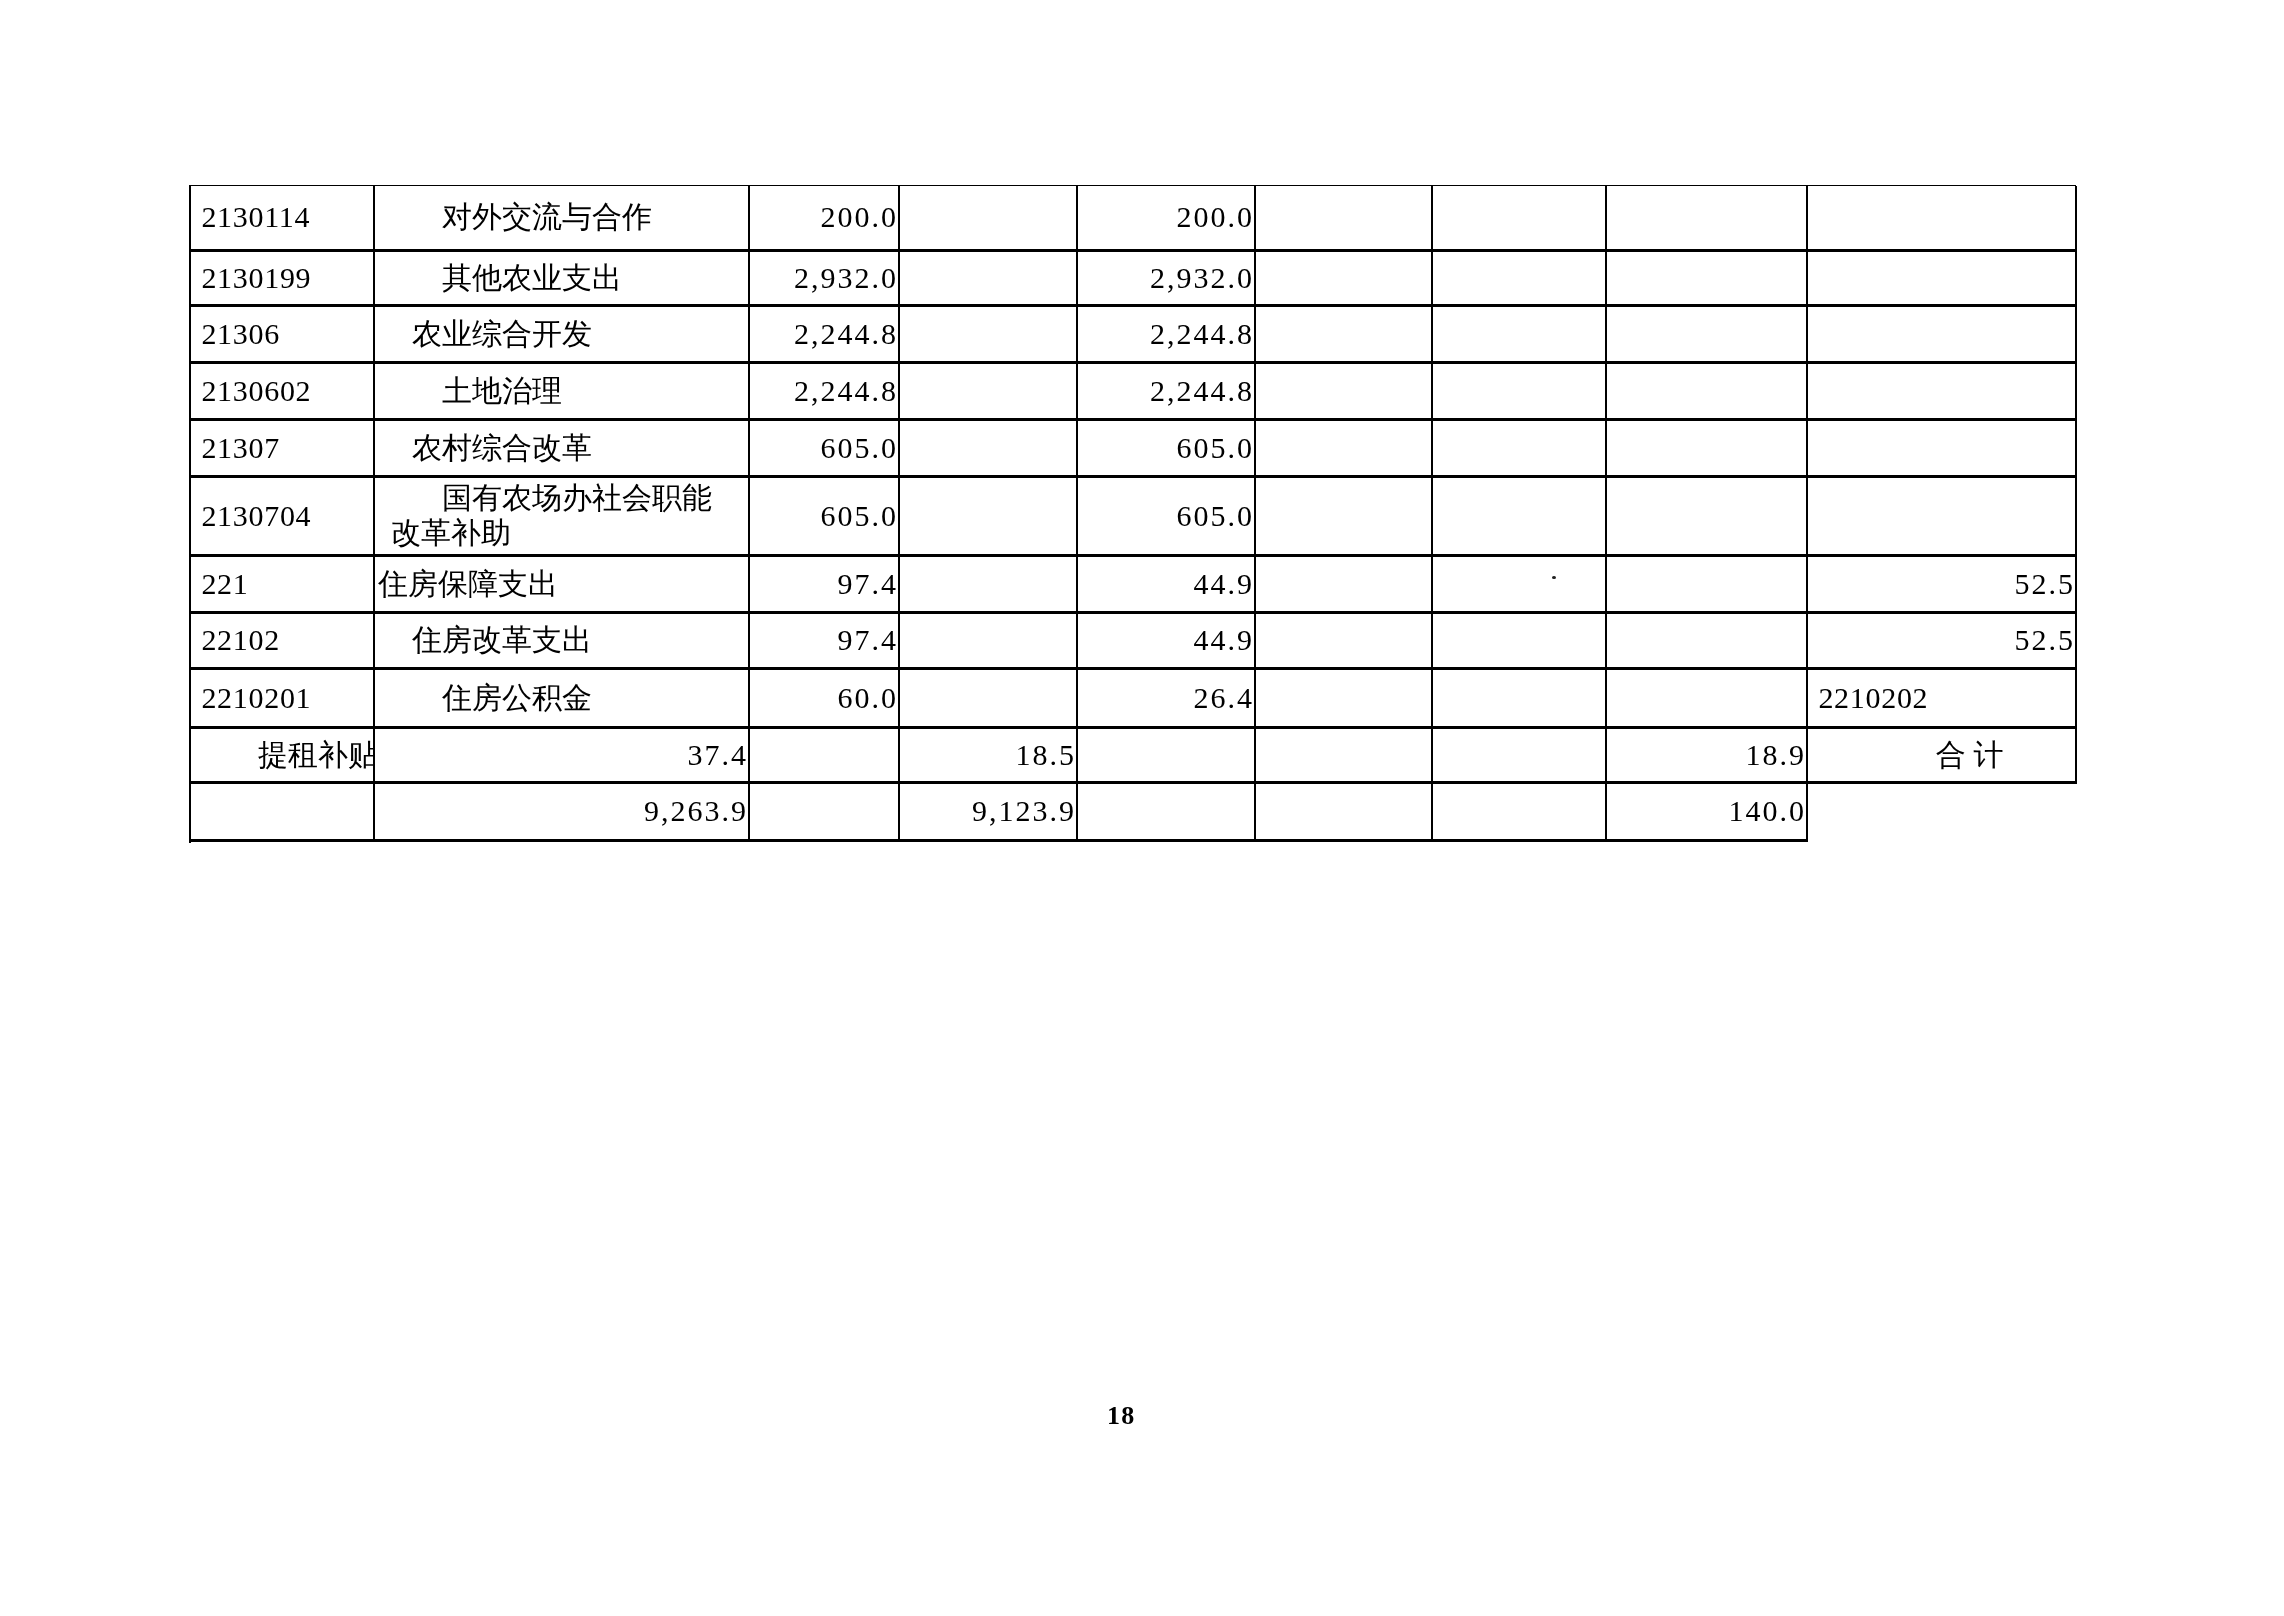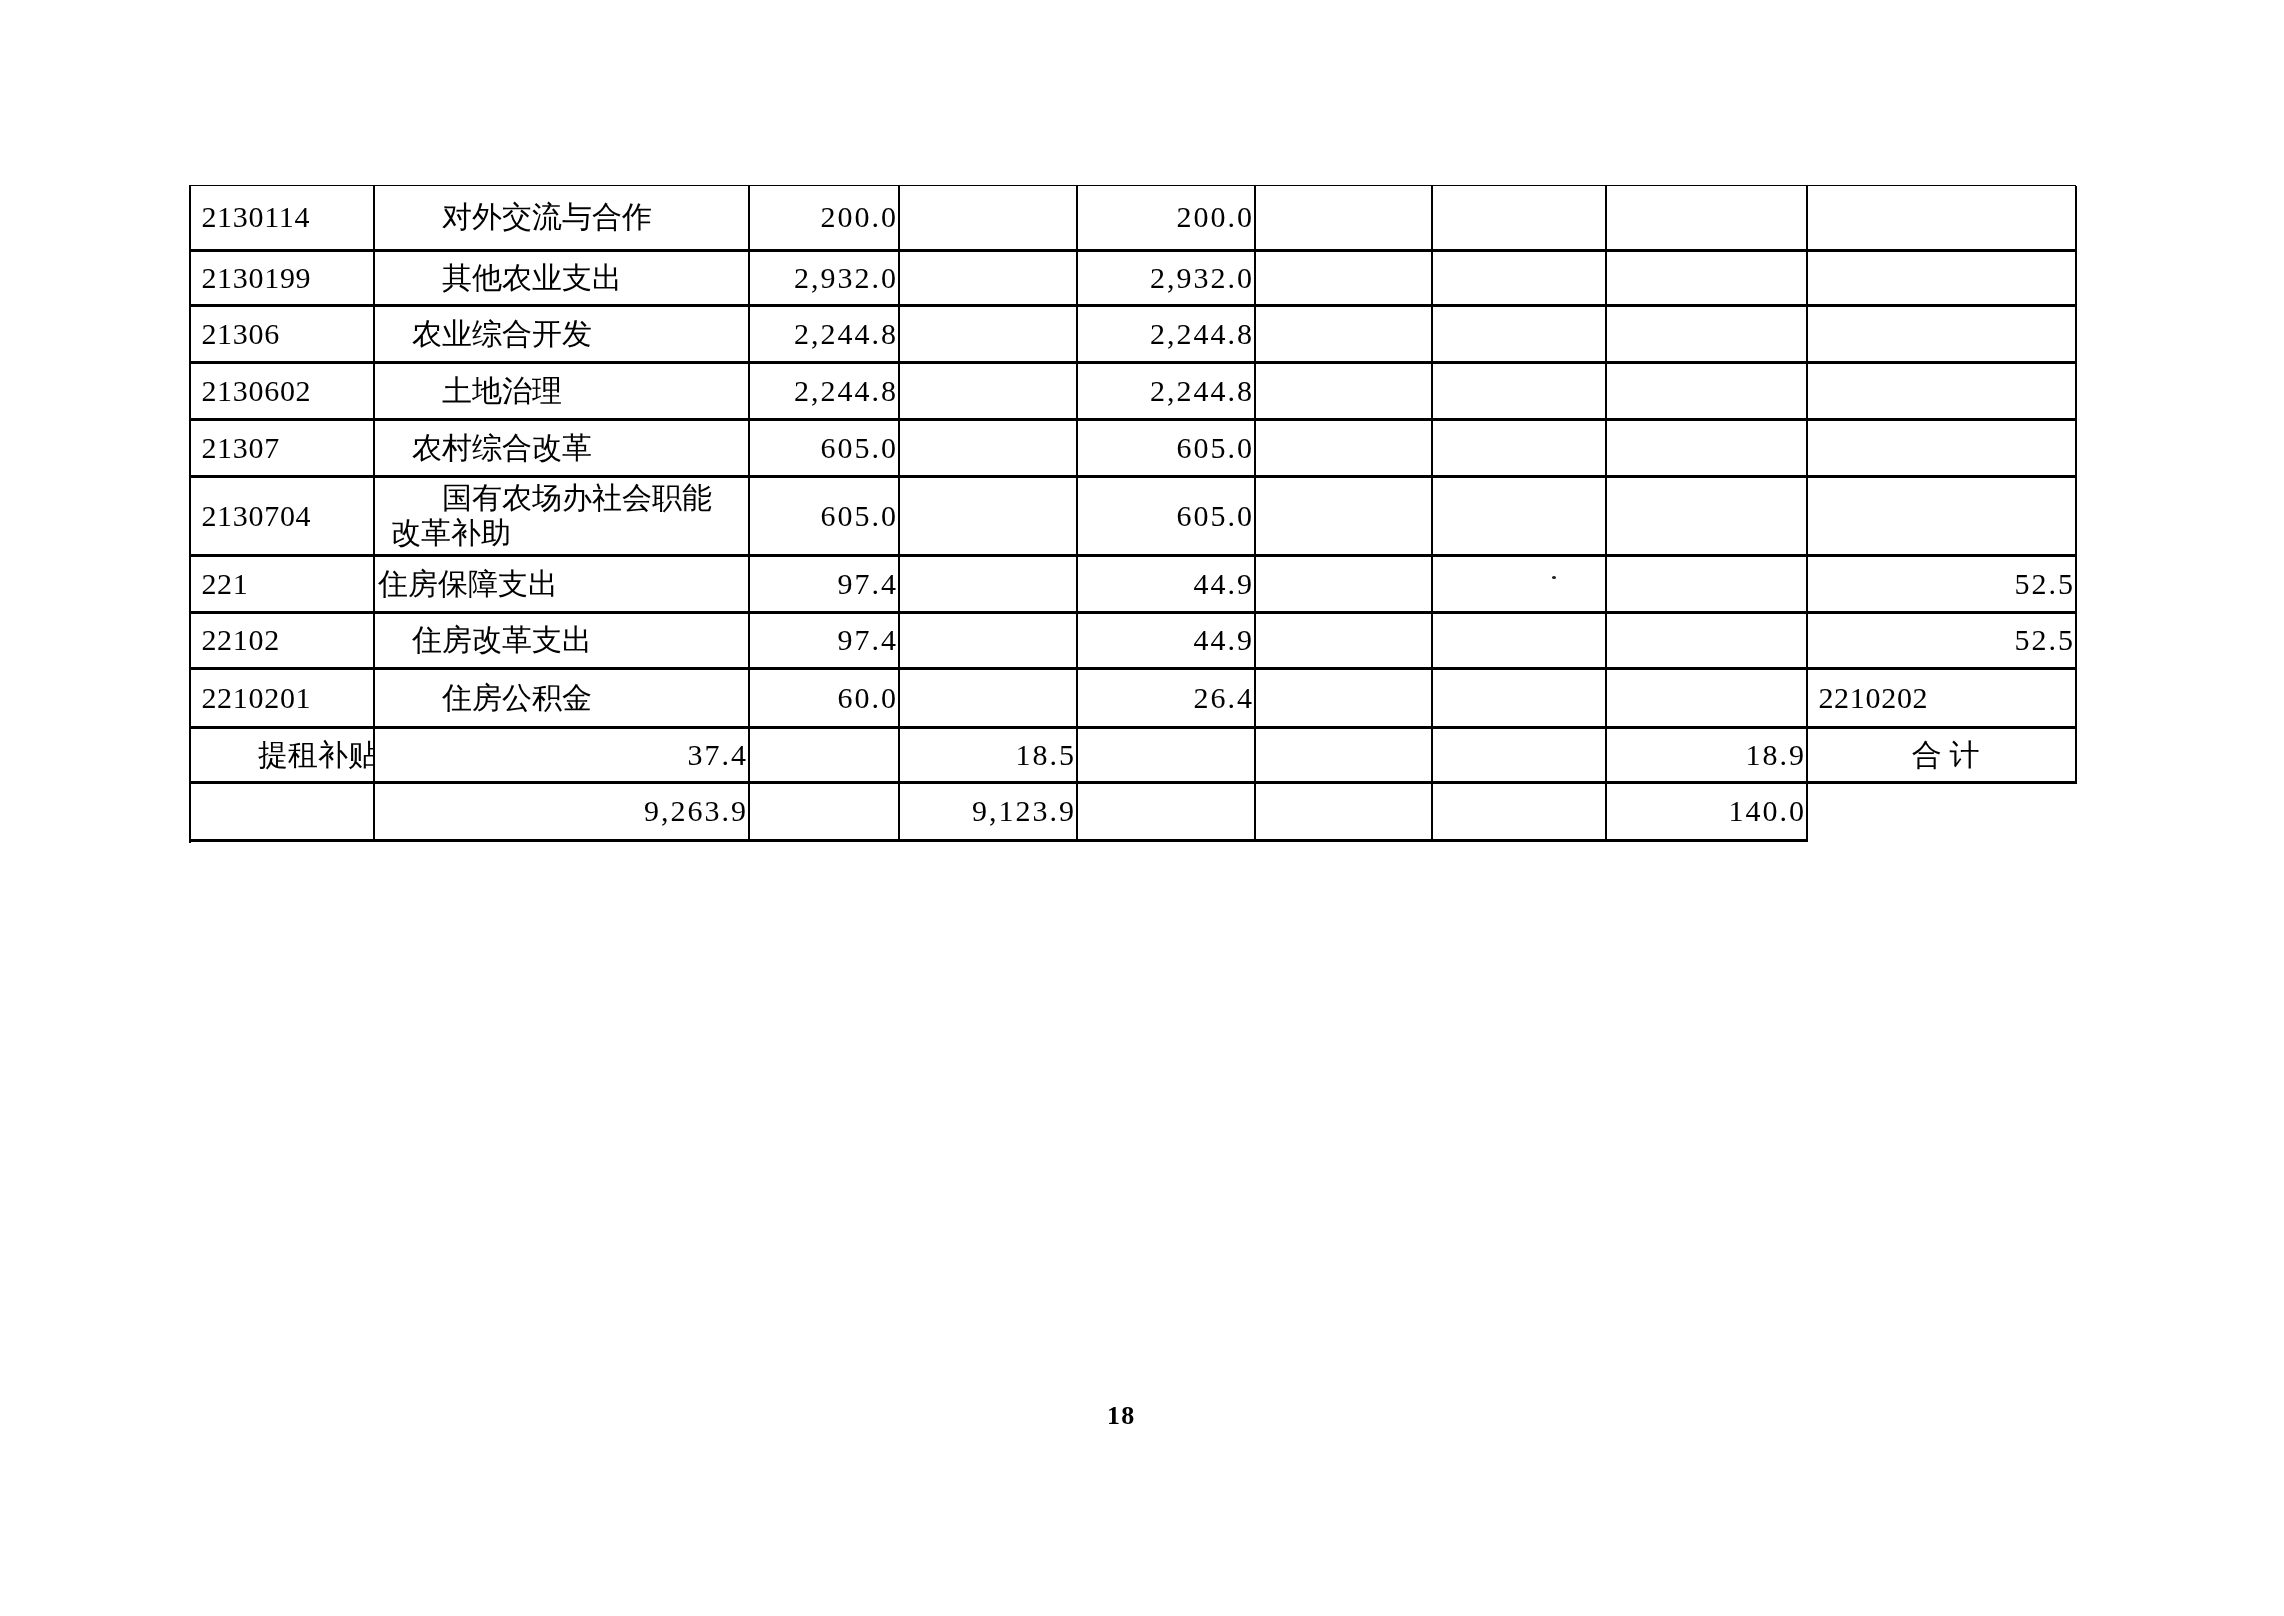--- a/index.html
+++ b/index.html
@@ -38,21 +38,21 @@
     justify-content: center;
     align-items: stretch;
     overflow: hidden;
     font-size: 30px;
     line-height: 1.16;
     white-space: nowrap;
   }
   .cell > div { width: 100%; }
   .cell.code { letter-spacing: 0.7px; }
   .cell.code > div { padding-left: 10.4px; }
-  .cell.code.center > div { padding-left: 8px; text-align: center; letter-spacing: 7.8px; }
+  .cell.code.center > div { padding-left: 0; text-align: center; letter-spacing: 7.8px; margin-left: 32px; }
   .cell.name .ind0 { padding-left: 3px; }
   .cell.name .ind1 { padding-left: 37px; }
   .cell.name .ind2 { padding-left: 67px; }
   .cell.name .wrap2 { padding-left: 16px; }
   .cell.num > div {
     text-align: right;
     padding-right: 14.3px;
     letter-spacing: 2px;
   }
   

